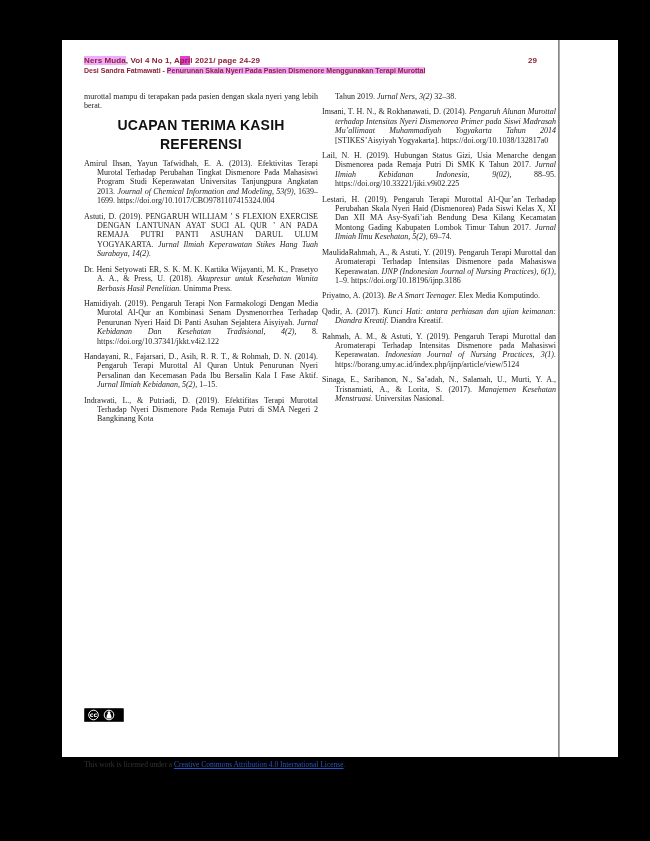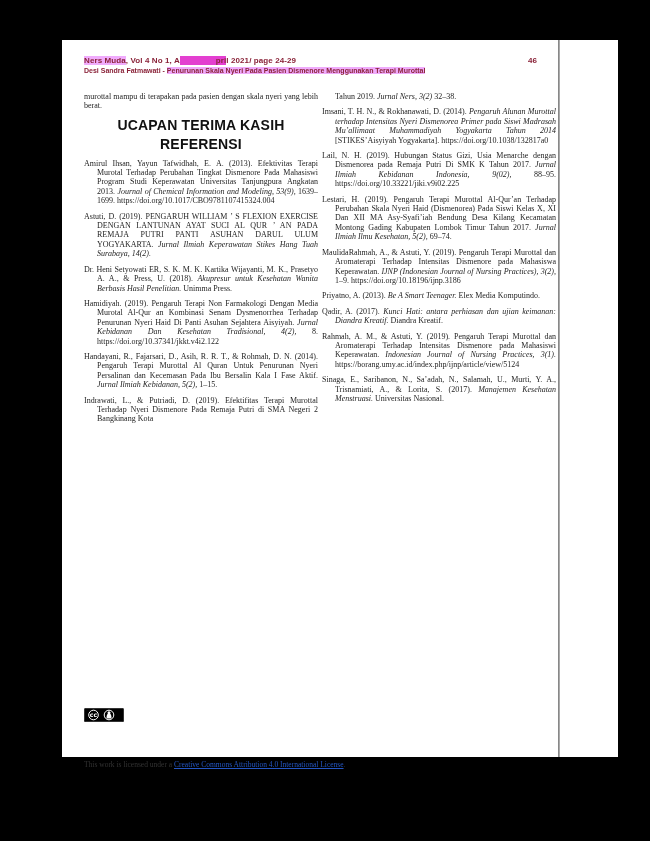--- a/index.html
+++ b/index.html
@@ -19,21 +19,21 @@
     background:linear-gradient(to right,#777,#bbb);
   }
   
   .hdr{position:absolute;left:22px;top:16px;width:480px;
        font-family:"Liberation Sans",sans-serif;color:#8a2339;}
   .hdr-line1{font-size:8px;font-weight:bold;letter-spacing:.1px;}
   .hdr-line2{font-size:7px;font-weight:bold;margin-top:2px;}
   .page-num{position:absolute;left:466px;top:16px;font-size:8px;font-weight:bold;
             color:#8a2339;font-family:"Liberation Sans",sans-serif;}
   .hl-pink{background:#f0abfc;}
-  .hl-magenta{background:#e33fd0;padding-left:36px;}
+  .hl-magenta{background:#e33fd0;}
   
   .col{position:absolute;width:234px;font-size:8px;line-height:9.4px;
        color:#1d1d1d;text-align:justify;}
   .col-left{left:22px;top:52px;}
   .col-right{left:260px;top:52px;}
   .para{margin:0 0 9px 0;}
   .sec-heading{font-family:"Liberation Sans",sans-serif;font-weight:bold;
        font-size:14px;color:#111;margin:10px 0 9px 0;text-align:center;letter-spacing:.2px;}
   .ref{margin:0 0 6px 0;padding-left:13px;text-indent:-13px;
        overflow-wrap:anywhere;word-break:break-word;}
@@ -49,21 +49,21 @@
 <body>
 
 <div class="page">
 
   <div class="edge-line"></div>
 
   <div class="hdr">
     <div class="hdr-line1"><span class="hl-pink">Ners Muda</span><span>, Vol 4 No 1, A</span><span class="hl-magenta">pri</span><span>l 2021/ page 24-29</span></div>
     <div class="hdr-line2"><span>Desi Sandra Fatmawati - </span><span class="hl-pink">Penurunan Skala Nyeri Pada Pasien Dismenore Menggunakan Terapi Murottal</span></div>
   </div>
-  <div class="page-num">46</div>
+  <div class="page-num">29</div>
 
   <div class="col col-left">
     <p class="para">murottal mampu di terapakan pada pasien dengan skala nyeri yang lebih berat.</p>
     <div class="sec-heading">UCAPAN TERIMA KASIH</div>
     <div class="sec-heading">REFERENSI</div>
     <div>
         <p class="ref"><span>Amirul Ihsan, Yayun Tafwidhah, E. A. (2013). Efektivitas Terapi Murotal Terhadap Perubahan Tingkat Dismenore Pada Mahasiswi Program Studi Keperawatan Universitas Tanjungpura Angkatan 2013. </span><span class="it">Journal of Chemical Information and Modeling, 53(9),</span><span> 1639–1699. https://doi.org/10.1017/CBO9781107415324.004</span></p>
         <p class="ref"><span>Astuti, D. (2019). PENGARUH WILLIAM ’ S FLEXION EXERCISE DENGAN LANTUNAN AYAT SUCI AL QUR ’ AN PADA REMAJA PUTRI PANTI ASUHAN DARUL ULUM YOGYAKARTA. </span><span class="it">Jurnal Ilmiah Keperawatan Stikes Hang Tuah Surabaya, 14(2).</span></p>
         <p class="ref"><span>Dr. Heni Setyowati ER, S. K. M. K. Kartika Wijayanti, M. K., Prasetyo A. A., &amp; Press, U. (2018). </span><span class="it">Akupresur untuk Kesehatan Wanita Berbasis Hasil Penelitian.</span><span> Unimma Press.</span></p>
         <p class="ref"><span>Hamidiyah. (2019). Pengaruh Terapi Non Farmakologi Dengan Media Murotal Al-Qur an Kombinasi Senam Dysmenorrhea Terhadap Penurunan Nyeri Haid Di Panti Asuhan Sejahtera Aisyiyah. </span><span class="it">Jurnal Kebidanan Dan Kesehatan Tradisional, 4(2),</span><span> 8. https://doi.org/10.37341/jkkt.v4i2.122</span></p>
@@ -71,21 +71,21 @@
         <p class="ref"><span>Indrawati, L., &amp; Putriadi, D. (2019). Efektifitas Terapi Murottal Terhadap Nyeri Dismenore Pada Remaja Putri di SMA Negeri 2 Bangkinang Kota</span></p>
       </div>
   </div>
 
   <div class="col col-right">
     <div>
         <p class="ref cont"><span>Tahun 2019. </span><span class="it">Jurnal Ners, 3(2)</span><span> 32–38.</span></p>
         <p class="ref"><span>Imsani, T. H. N., &amp; Rokhanawati, D. (2014). </span><span class="it">Pengaruh Alunan Murottal terhadap Intensitas Nyeri Dismenorea Primer pada Siswi Madrasah Mu’allimaat Muhammadiyah Yogyakarta Tahun 2014</span><span> [STIKES’Aisyiyah Yogyakarta]. https://doi.org/10.1038/132817a0</span></p>
         <p class="ref"><span>Lail, N. H. (2019). Hubungan Status Gizi, Usia Menarche dengan Dismenorea pada Remaja Putri Di SMK K Tahun 2017. </span><span class="it">Jurnal Ilmiah Kebidanan Indonesia, 9(02),</span><span> 88–95. https://doi.org/10.33221/jiki.v9i02.225</span></p>
         <p class="ref"><span>Lestari, H. (2019). Pengaruh Terapi Murottal Al-Qur’an Terhadap Perubahan Skala Nyeri Haid (Dismenorea) Pada Siswi Kelas X, XI Dan XII MA Asy-Syafi’iah Bendung Desa Kilang Kecamatan Montong Gading Kabupaten Lombok Timur Tahun 2017. </span><span class="it">Jurnal Ilmiah Ilmu Kesehatan, 5(2),</span><span> 69–74.</span></p>
-        <p class="ref"><span>MaulidaRahmah, A., &amp; Astuti, Y. (2019). Pengaruh Terapi Murottal dan Aromaterapi Terhadap Intensitas Dismenore pada Mahasiswa Keperawatan. </span><span class="it">IJNP (Indonesian Journal of Nursing Practices), 3(2),</span><span> 1–9. https://doi.org/10.18196/ijnp.3186</span></p>
+        <p class="ref"><span>MaulidaRahmah, A., &amp; Astuti, Y. (2019). Pengaruh Terapi Murottal dan Aromaterapi Terhadap Intensitas Dismenore pada Mahasiswa Keperawatan. </span><span class="it">IJNP (Indonesian Journal of Nursing Practices), 6(1),</span><span> 1–9. https://doi.org/10.18196/ijnp.3186</span></p>
         <p class="ref"><span>Priyatno, A. (2013). </span><span class="it">Be A Smart Teenager.</span><span> Elex Media Komputindo.</span></p>
         <p class="ref"><span>Qadir, A. (2017). </span><span class="it">Kunci Hati: antara perhiasan dan ujian keimanan: Diandra Kreatif.</span><span> Diandra Kreatif.</span></p>
         <p class="ref"><span>Rahmah, A. M., &amp; Astuti, Y. (2019). Pengaruh Terapi Murottal dan Aromaterapi Terhadap Intensitas Dismenore pada Mahasiswi Keperawatan. </span><span class="it">Indonesian Journal of Nursing Practices, 3(1).</span><span> https://borang.umy.ac.id/index.php/ijnp/article/view/5124</span></p>
         <p class="ref"><span>Sinaga, E., Saribanon, N., Sa’adah, N., Salamah, U., Murti, Y. A., Trisnamiati, A., &amp; Lorita, S. (2017). </span><span class="it">Manajemen Kesehatan Menstruasi.</span><span> Universitas Nasional.</span></p>
       </div>
   </div>
 
   <div class="footer">
     <svg class="cc-badge" width="40" height="14" viewBox="0 0 40 14">
       <rect x="0" y="0" width="40" height="14" rx="1.5" fill="#000"></rect>

